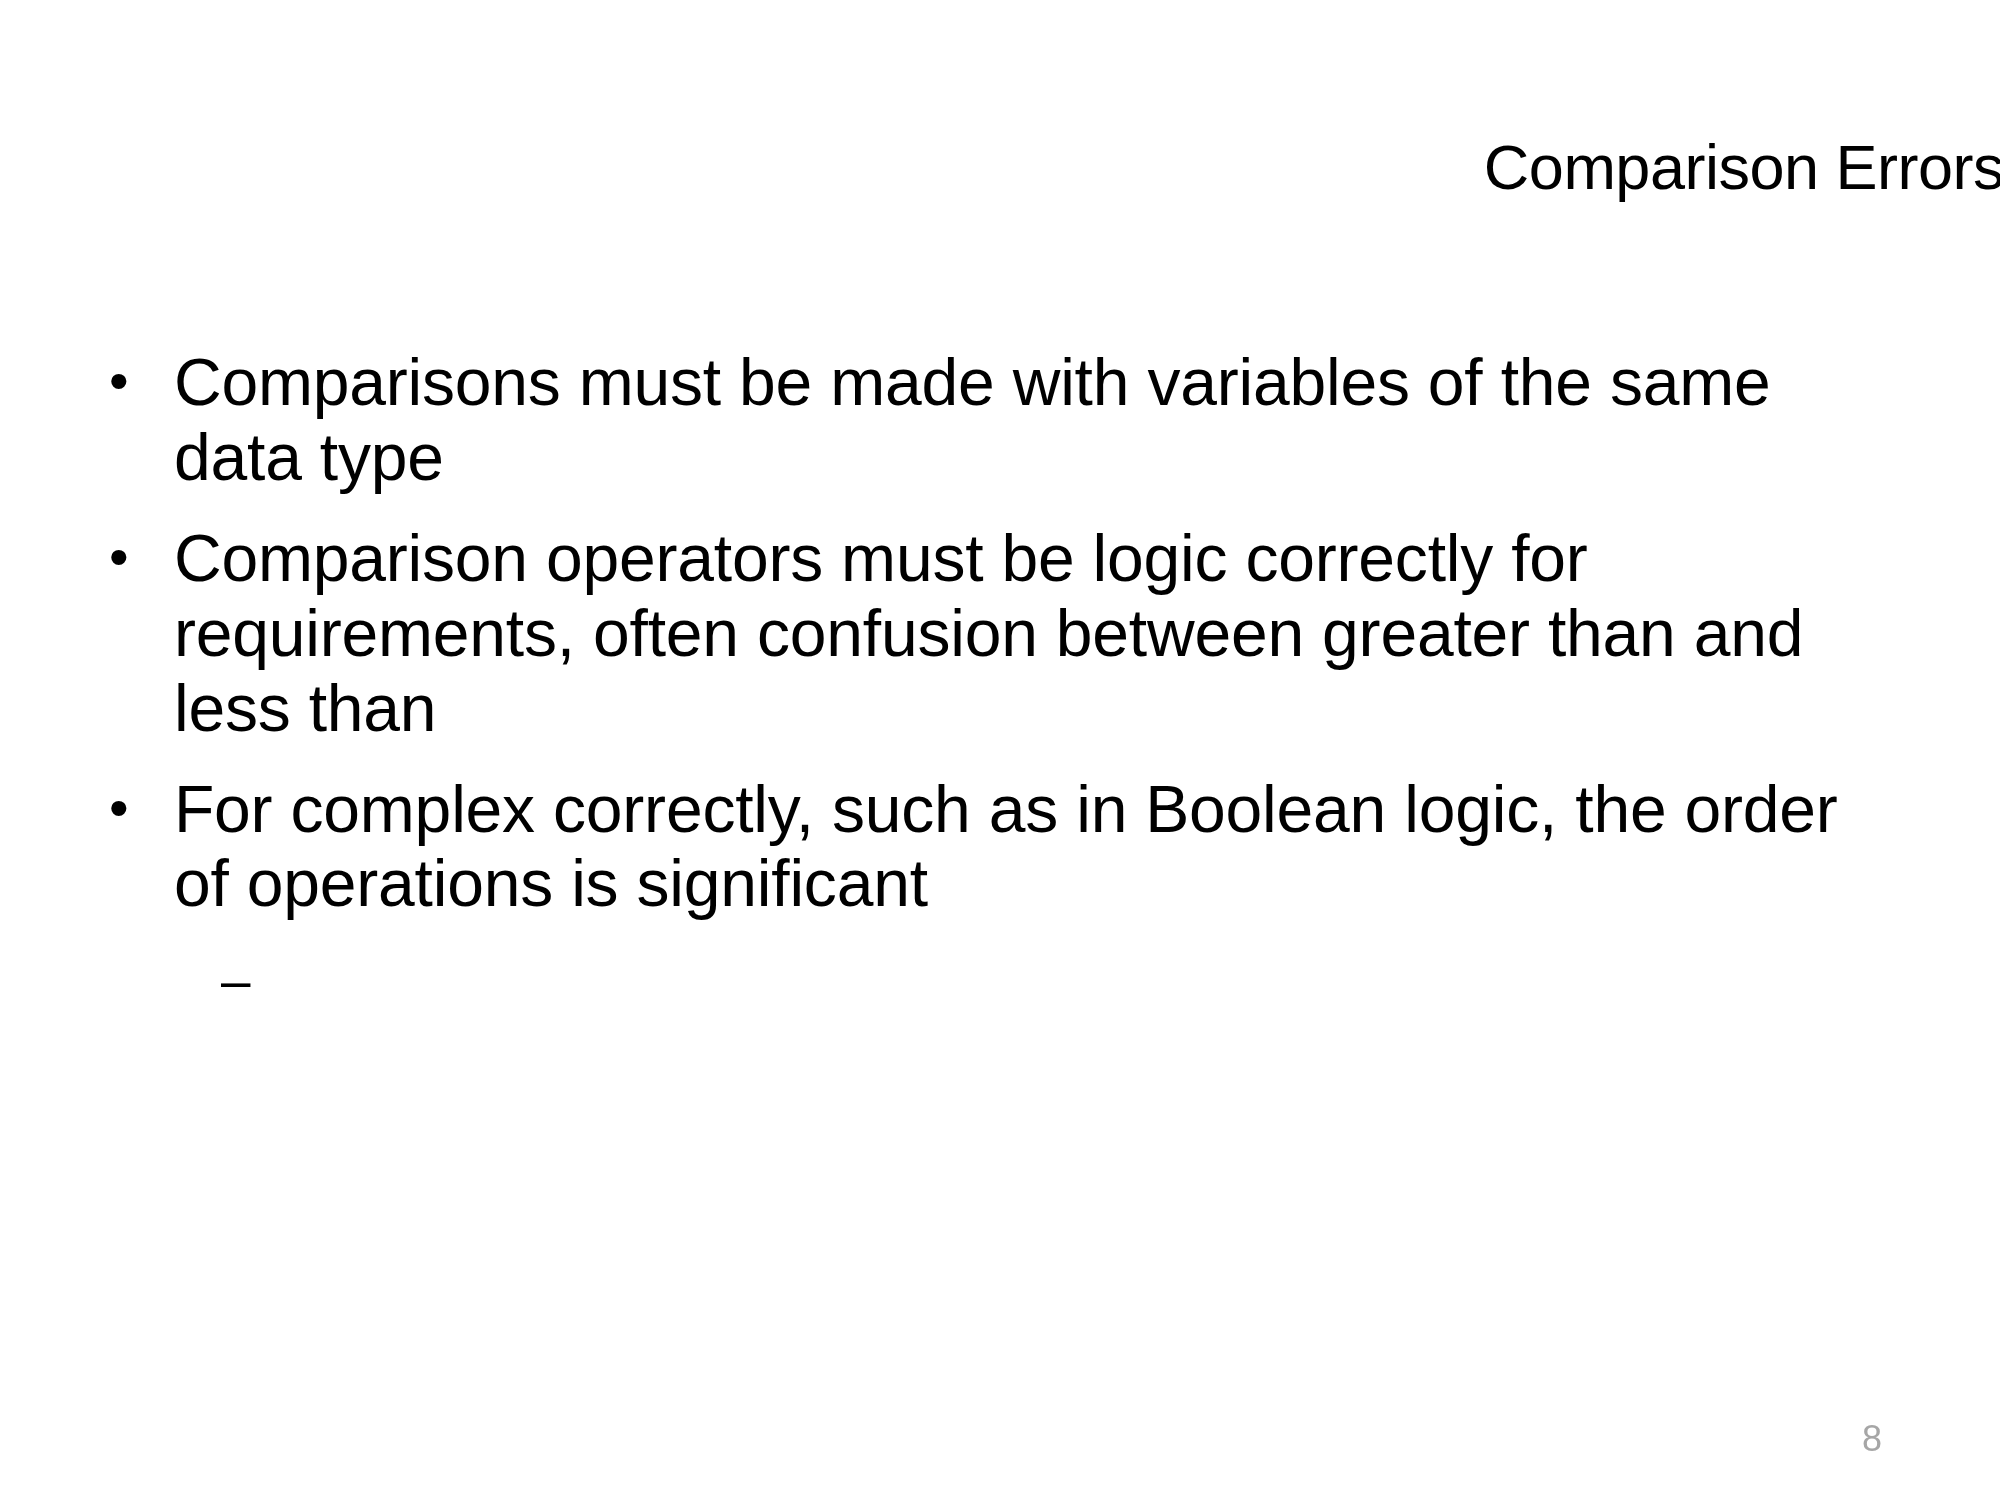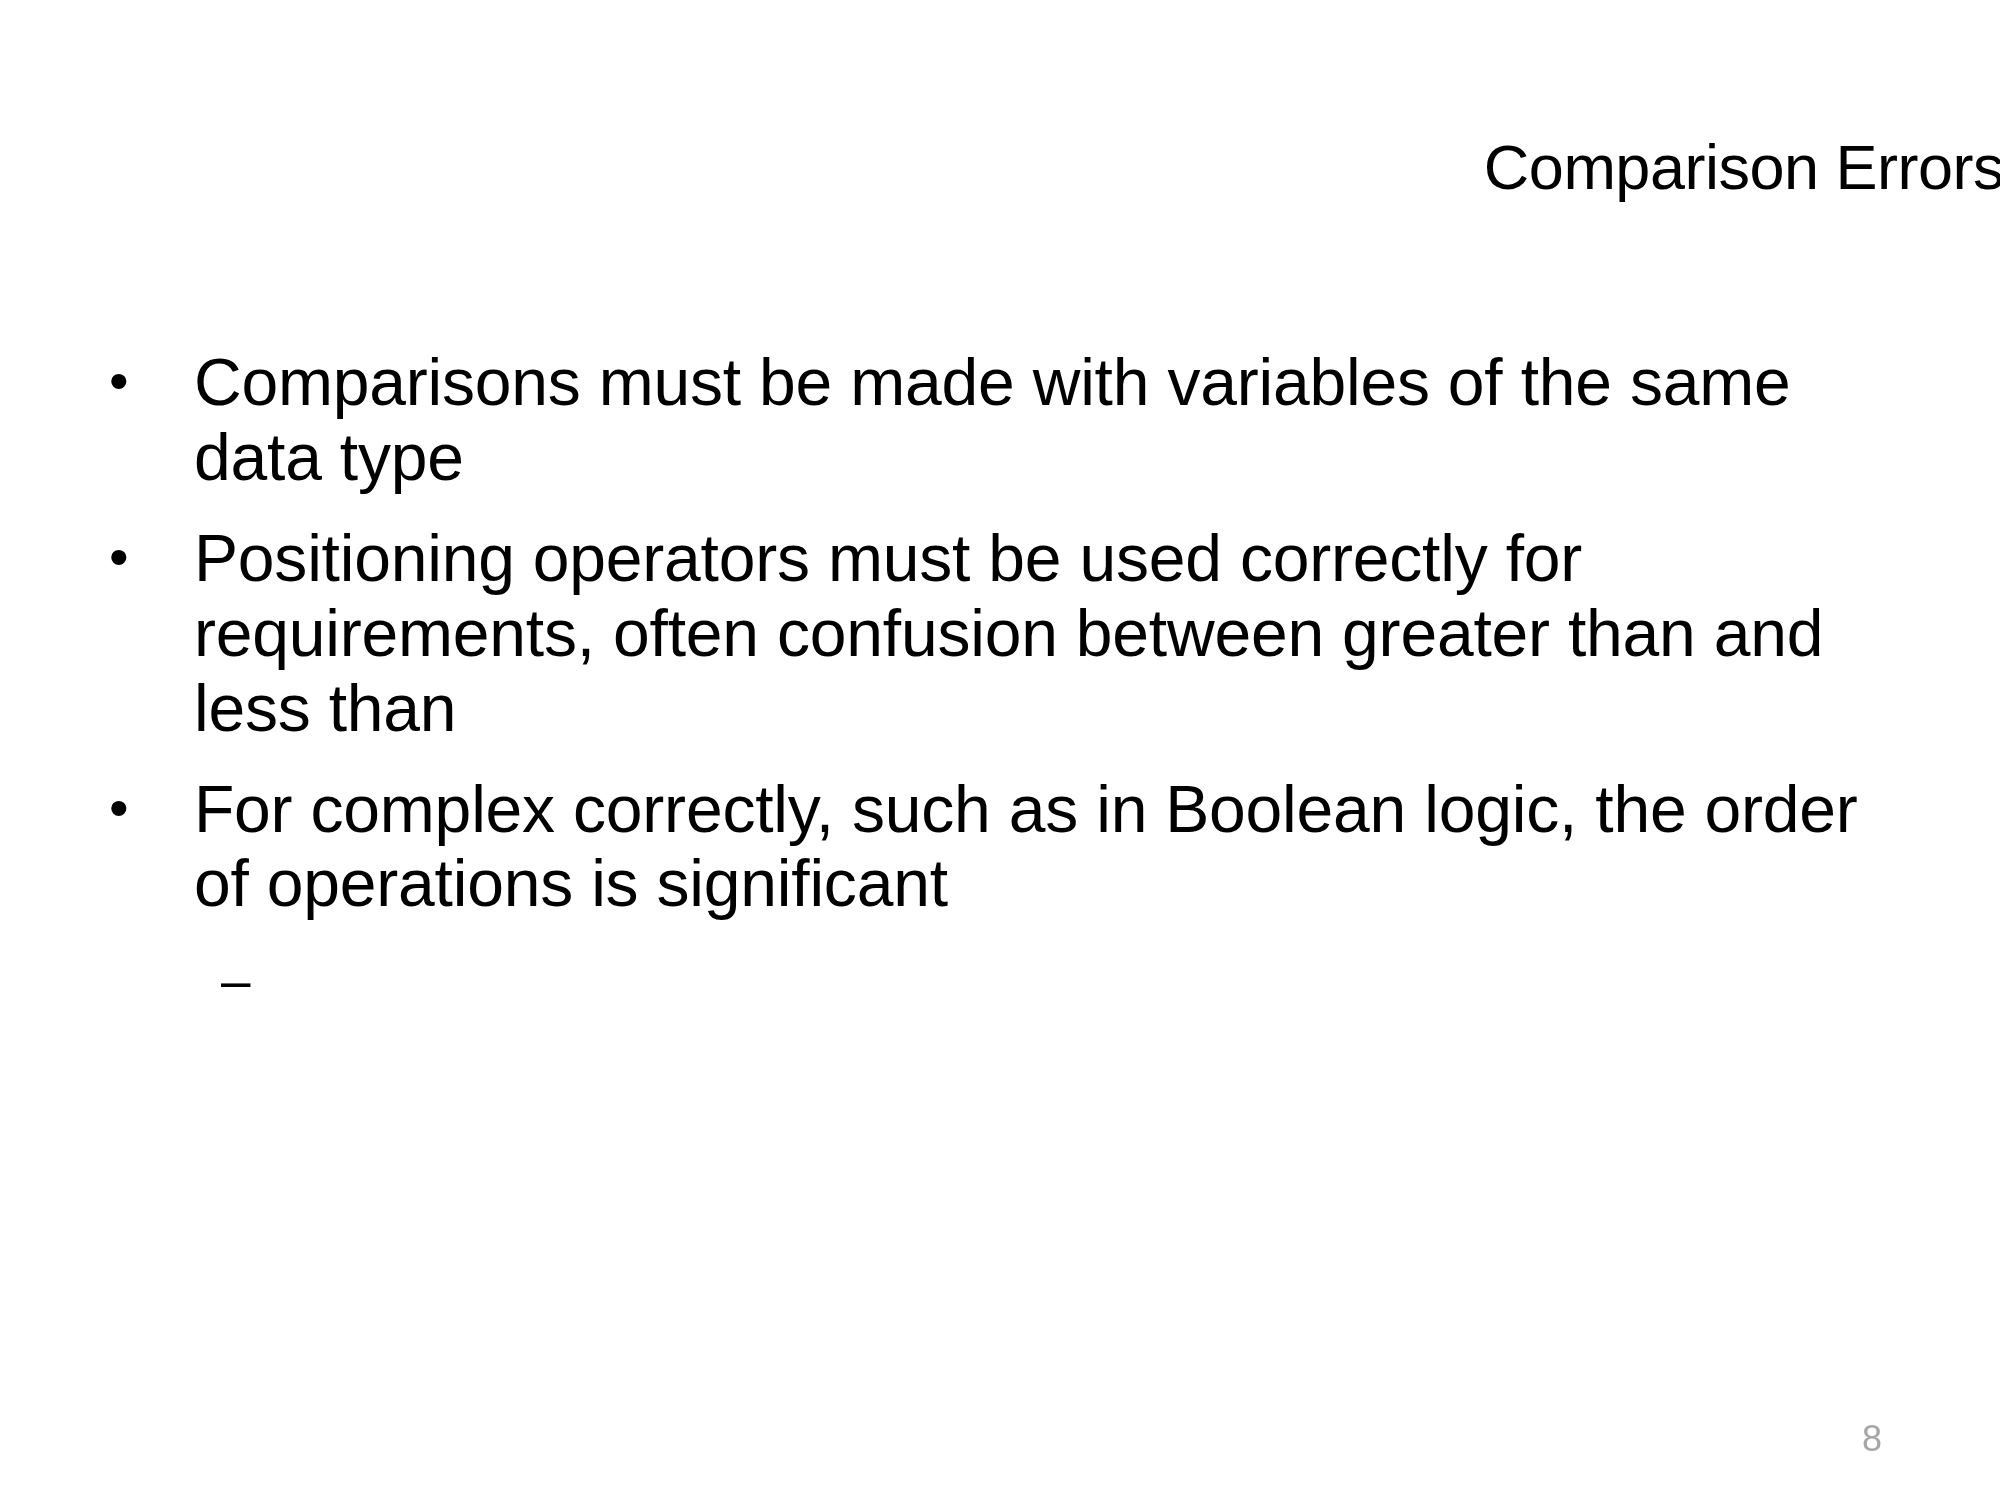--- a/index.html
+++ b/index.html
@@ -66,21 +66,20 @@
     top: 0;
     width: 50px;
     font-size: 56px;
     line-height: 1.27;
     color: #000000;
     text-align: left;
   }
 
   .bullet-text {
     display: block;
-    margin-left: 20px;
   }
 
   
   .sub-item {
     position: relative;
     display: block;
     padding-left: 198px;
     margin: 30px 0 0 0;
     font-size: 53px;
     line-height: 1.14;
@@ -119,21 +118,21 @@
 
   <div id="body-list">
 
     <div class="bullet-item">
       <span class="bullet-marker">•</span>
       <span class="bullet-text">Comparisons must be made with variables of the same data type</span>
     </div>
 
     <div class="bullet-item">
       <span class="bullet-marker">•</span>
-      <span class="bullet-text">Positioning operators must be used correctly for requirements, often confusion between greater than and less than</span>
+      <span class="bullet-text">Comparison operators must be logic correctly for requirements, often confusion between greater than and less than</span>
     </div>
 
     <div class="bullet-item">
       <span class="bullet-marker">•</span>
       <span class="bullet-text">For complex correctly, such as in Boolean logic, the order of operations is significant</span>
     </div>
 
     <div class="sub-item">
       <span class="sub-marker">–</span>
     </div>

